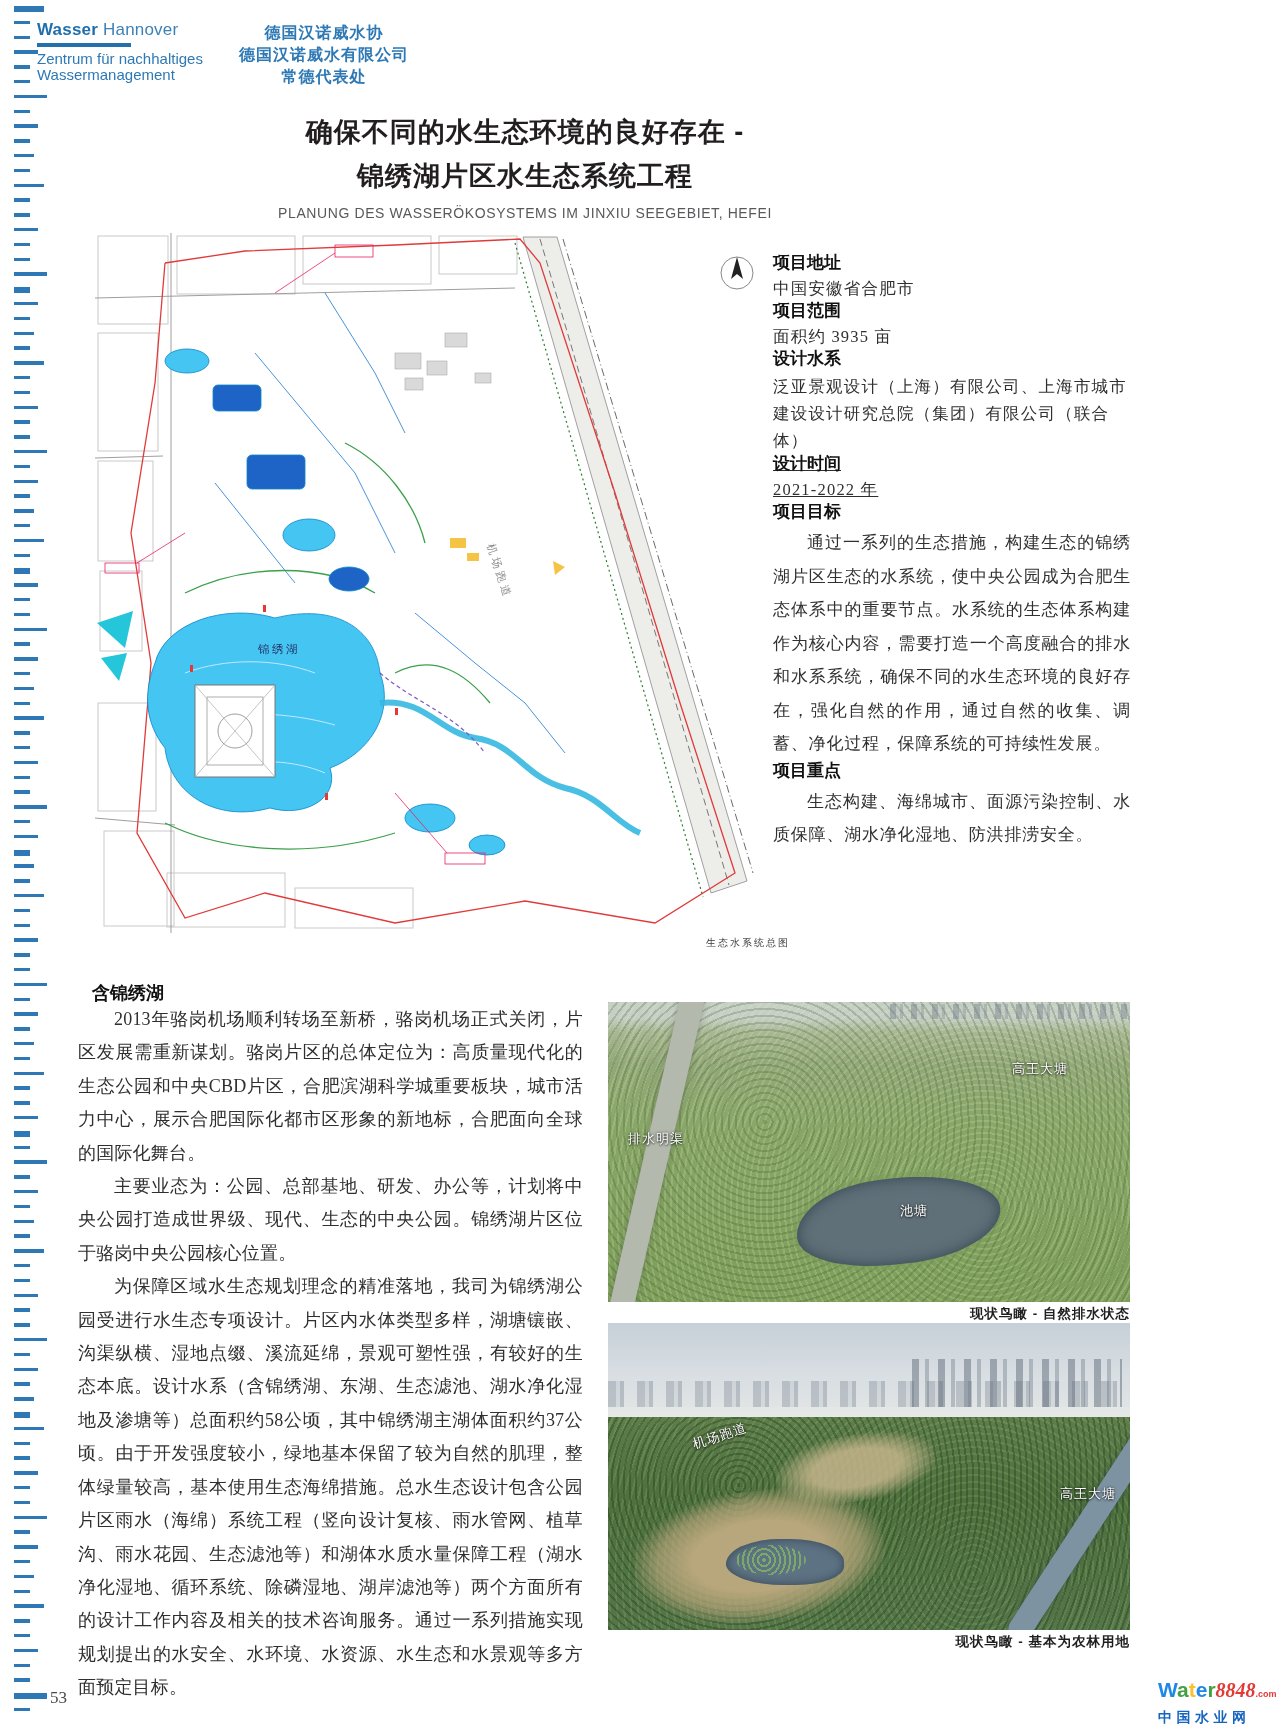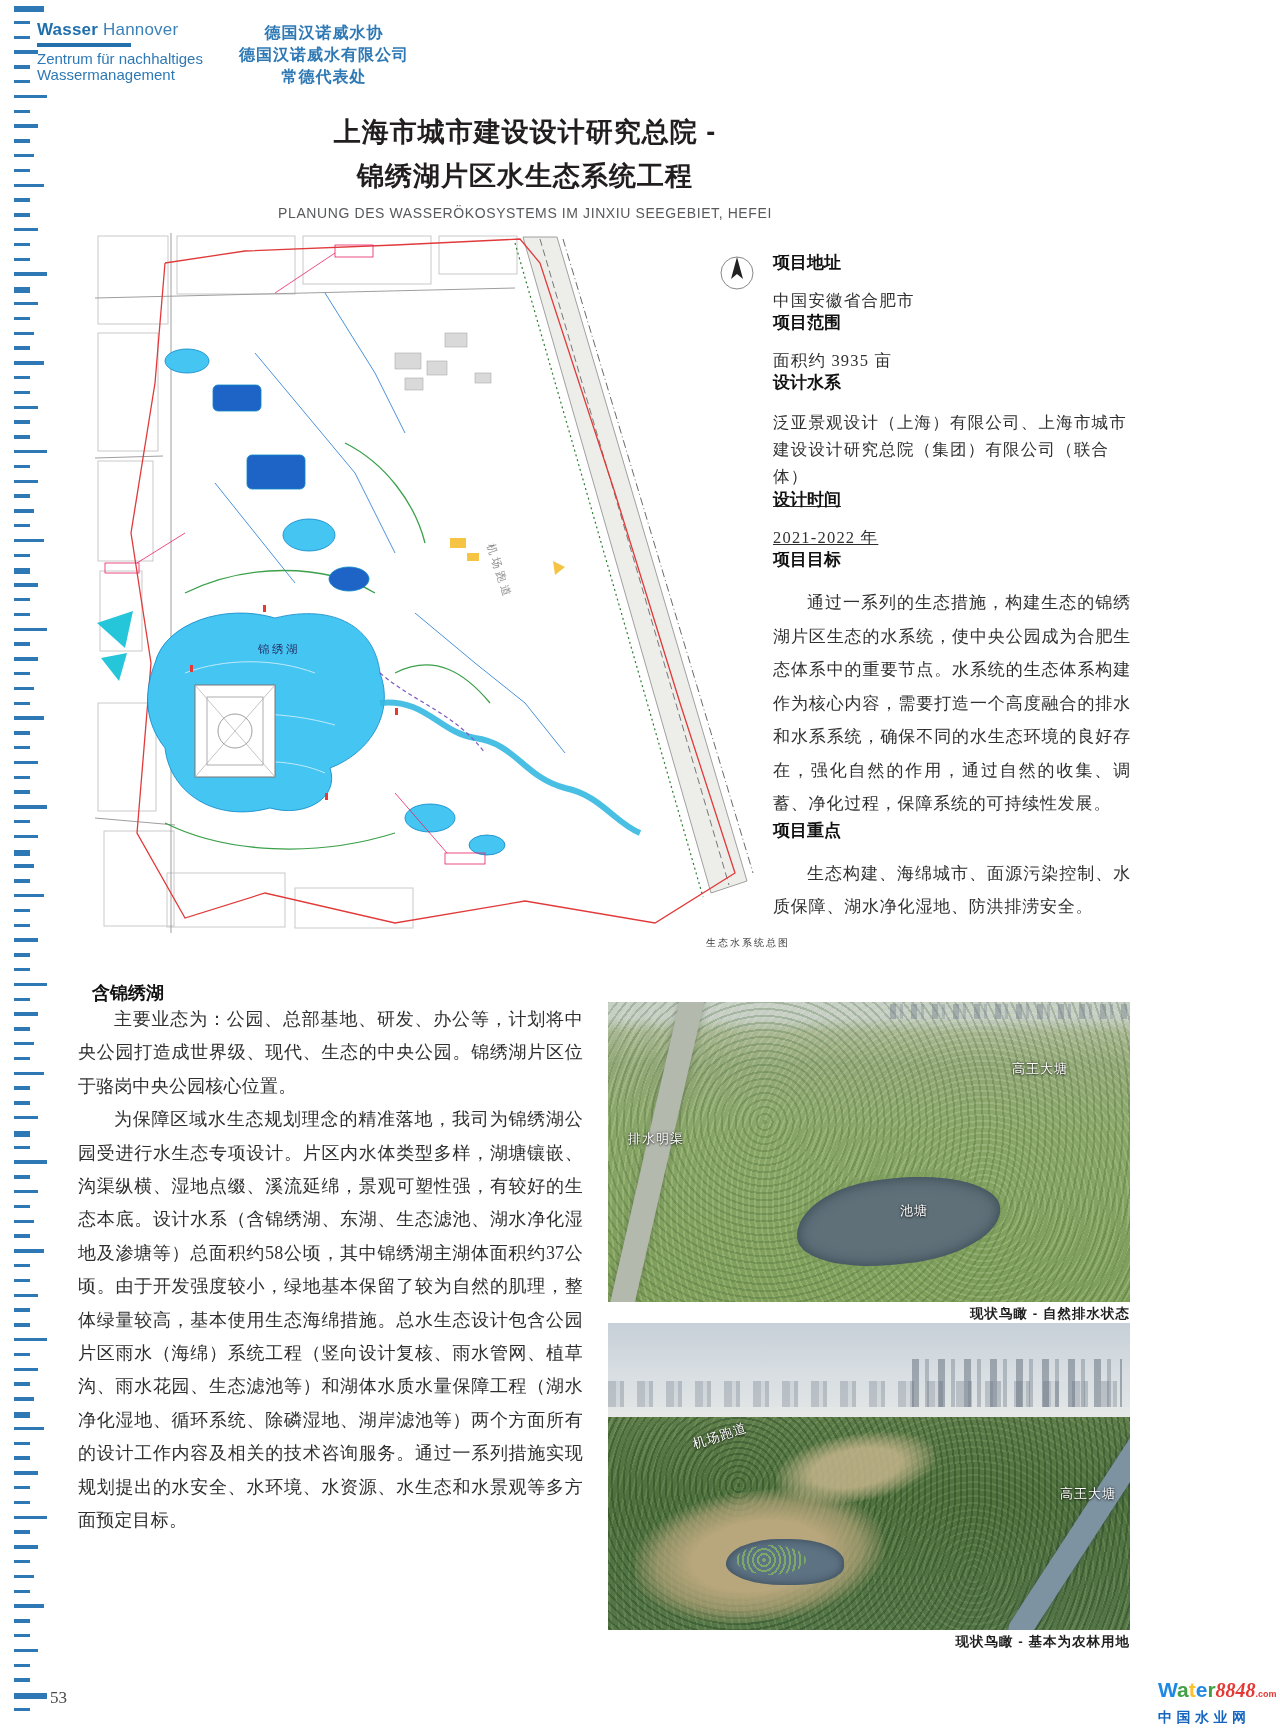--- a/index.html
+++ b/index.html
@@ -23,21 +23,21 @@
   #titleblock .sub{margin-top:7px;font-size:14px;color:#58595b;letter-spacing:.6px;}
   
   #mapwrap{position:absolute;left:95px;top:233px;width:662px;height:702px;}
   #mapcaption{position:absolute;left:460px;top:936px;width:330px;text-align:right;
               font-size:10px;color:#3d3d3d;letter-spacing:2px;font-weight:500;}
   
   #info{position:absolute;left:773px;top:253px;width:358px;color:#2d2d2d;}
   #info .sec{margin:0;}
   #info h3{margin:0;font-size:17px;font-weight:700;color:#111;line-height:20px;}
   #info .body{font-family:"Liberation Serif","DejaVu Serif",serif;font-size:16.5px;
-              line-height:24px;letter-spacing:1.2px;margin-top:16px;color:#303030;}
+              line-height:24px;letter-spacing:1.2px;margin-top:4px;color:#303030;}
   #info .body.two{line-height:27px;}
   #info .body.wide{font-size:17px;line-height:33.5px;text-indent:2em;text-align:justify;letter-spacing:.8px;}
   .mt1{margin-top:6px;} .mt2{margin-top:16px;} .mt3{margin-top:14px;}
   .mt4{margin-top:6px;text-decoration:underline;} .mt5{margin-top:14px;} .mt6{margin-top:30px;}
   
   #ovhead{position:absolute;left:92px;top:981px;font-size:18px;font-weight:700;color:#111;}
   #ovbody{position:absolute;left:78px;top:1003px;width:505px;}
   #ovbody p{margin:0;font-family:"Liberation Serif","DejaVu Serif",serif;font-size:18px;
             line-height:33.4px;color:#2f2f2f;text-align:justify;text-indent:2em;letter-spacing:.2px;}
   
@@ -228,21 +228,21 @@
     <div class="sub">Zentrum für nachhaltiges</div>
     <div class="sub">Wassermanagement</div>
   </div>
   <div id="cnheader">
     <div>德国汉诺威水协</div>
     <div>德国汉诺威水有限公司</div>
     <div>常德代表处</div>
   </div>
 
   <div id="titleblock">
-    <div class="t">上海市城市建设设计研究总院 -</div>
+    <div class="t">确保不同的水生态环境的良好存在 -</div>
     <div class="t">锦绣湖片区水生态系统工程</div>
     <div class="sub">PLANUNG DES WASSERÖKOSYSTEMS IM JINXIU SEEGEBIET, HEFEI</div>
   </div>
 
   <div id="mapwrap">
     <svg width="662" height="702" viewBox="0 0 662 702">
 
       <g fill="none" stroke="#c9c9c9" stroke-width="1">
         <rect x="3" y="3" width="70" height="88"></rect>
           <rect x="3" y="100" width="60" height="118"></rect>
@@ -373,20 +373,21 @@
       <div class="body wide">通过一系列的生态措施，构建生态的锦绣湖片区生态的水系统，使中央公园成为合肥生态体系中的重要节点。水系统的生态体系构建作为核心内容，需要打造一个高度融合的排水和水系系统，确保不同的水生态环境的良好存在，强化自然的作用，通过自然的收集、调蓄、净化过程，保障系统的可持续性发展。</div>
     </div>
     <div class="sec mt6">
       <h3>项目重点</h3>
       <div class="body wide">生态构建、海绵城市、面源污染控制、水质保障、湖水净化湿地、防洪排涝安全。</div>
     </div>
   </div>
 
   <div id="ovhead">含锦绣湖</div>
   <div id="ovbody">
+    <p>2013年骆岗机场顺利转场至新桥，骆岗机场正式关闭，片区发展需重新谋划。骆岗片区的总体定位为：高质量现代化的生态公园和中央CBD片区，合肥滨湖科学城重要板块，城市活力中心，展示合肥国际化都市区形象的新地标，合肥面向全球的国际化舞台。</p>
     <p>主要业态为：公园、总部基地、研发、办公等，计划将中央公园打造成世界级、现代、生态的中央公园。锦绣湖片区位于骆岗中央公园核心位置。</p>
     <p>为保障区域水生态规划理念的精准落地，我司为锦绣湖公园受进行水生态专项设计。片区内水体类型多样，湖塘镶嵌、沟渠纵横、湿地点缀、溪流延绵，景观可塑性强，有较好的生态本底。设计水系（含锦绣湖、东湖、生态滤池、湖水净化湿地及渗塘等）总面积约58公顷，其中锦绣湖主湖体面积约37公顷。由于开发强度较小，绿地基本保留了较为自然的肌理，整体绿量较高，基本使用生态海绵措施。总水生态设计包含公园片区雨水（海绵）系统工程（竖向设计复核、雨水管网、植草沟、雨水花园、生态滤池等）和湖体水质水量保障工程（湖水净化湿地、循环系统、除磷湿地、湖岸滤池等）两个方面所有的设计工作内容及相关的技术咨询服务。通过一系列措施实现规划提出的水安全、水环境、水资源、水生态和水景观等多方面预定目标。</p>
   </div>
 
   <div id="photo1" class="photo">
     <div class="p1-base"></div>
     <div class="p1-tex"></div>
     <div class="p1-skyline"></div>
     <div class="p1-road"></div>
     <div class="p1-pond"></div>

